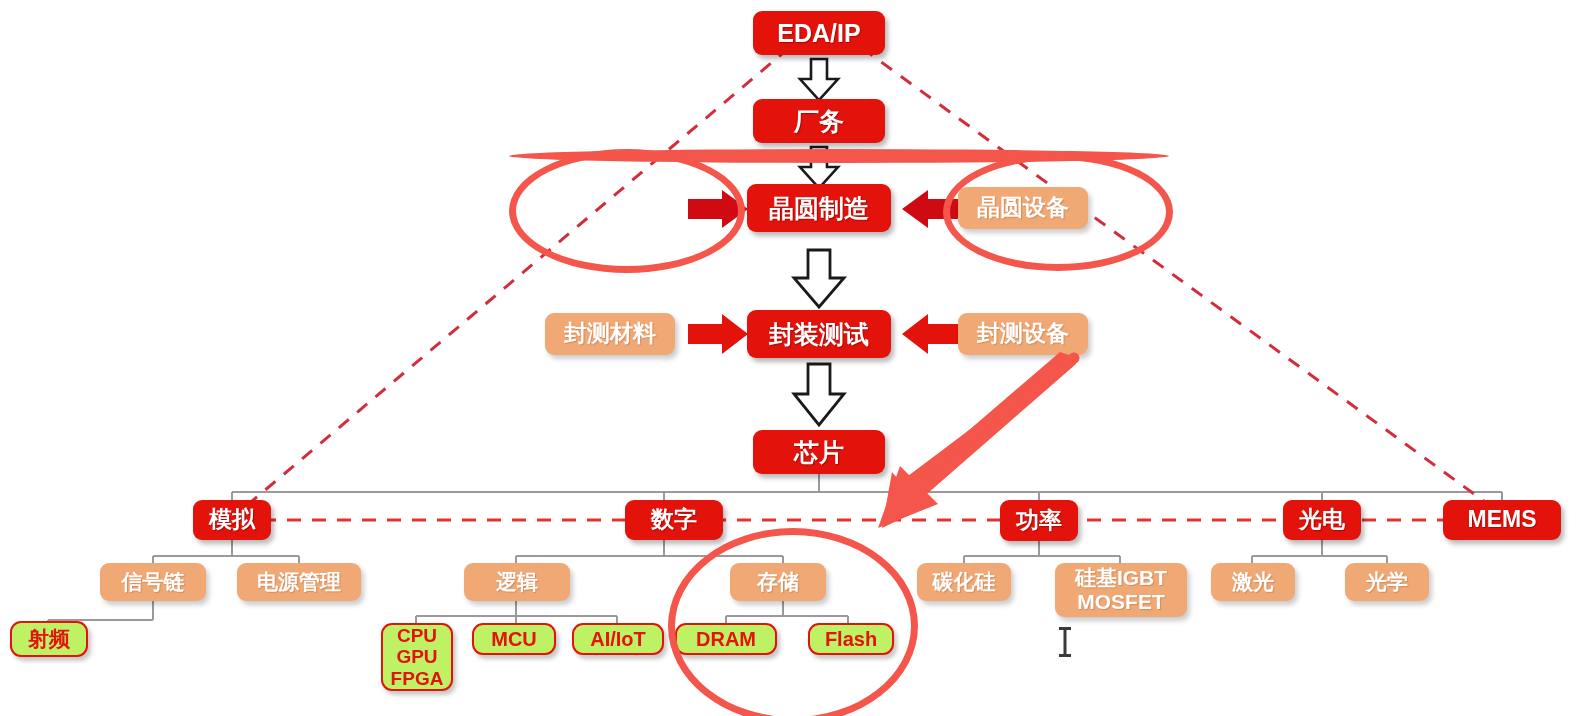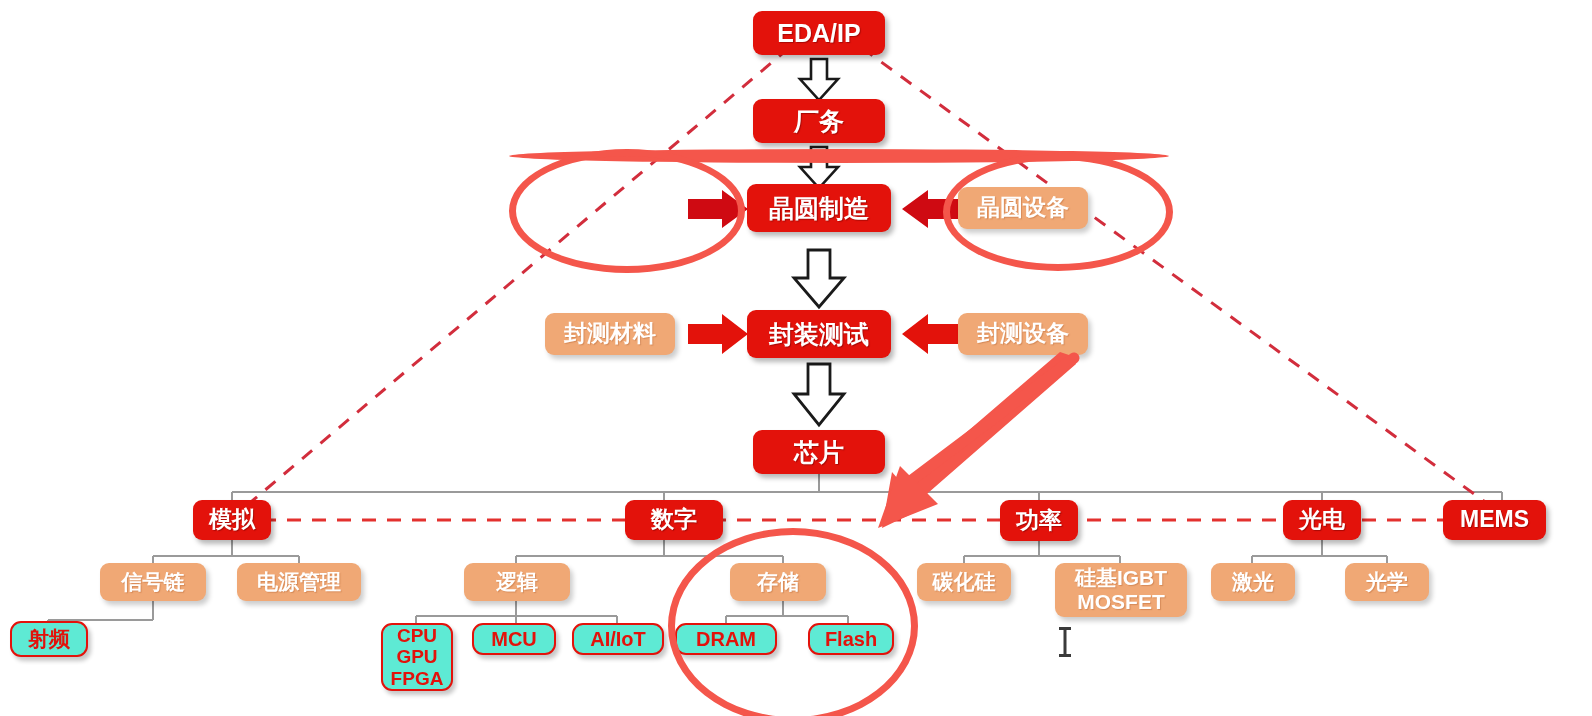--- a/index.html
+++ b/index.html
@@ -30,21 +30,21 @@
     box-shadow:3px 4px 5px rgba(0,0,0,.28);
     text-shadow:1px 1px 1px rgba(120,0,0,.55);
   }
   .orange{
     background:#f0a875;
     color:#ffffff;
     box-shadow:3px 4px 5px rgba(0,0,0,.20);
     text-shadow:1px 1px 1px rgba(190,110,60,.5);
   }
   .outline{
-    background:#5eead4;
+    background:#bef264;
     color:#e3120b;
     border:2.5px solid #e3120b;
     box-shadow:3px 4px 4px rgba(0,0,0,.22);
     border-radius:11px;
   }
 
   
   .downarrow{
     position:absolute;z-index:4;
   }
@@ -192,21 +192,21 @@
   </div>
   <div class="node red" style="left:625px;top:500px;width:98px;height:40px;font-size:23px;">
     <span>数字</span>
   </div>
   <div class="node red" style="left:1000px;top:500px;width:78px;height:41px;font-size:23px;">
     <span>功率</span>
   </div>
   <div class="node red" style="left:1283px;top:500px;width:78px;height:40px;font-size:23px;">
     <span>光电</span>
   </div>
-  <div class="node red" style="left:1443px;top:500px;width:103px;height:40px;font-size:23px;">
+  <div class="node red" style="left:1443px;top:500px;width:118px;height:40px;font-size:23px;">
     <span>MEMS</span>
   </div>
 
   <div class="node orange" style="left:100px;top:563px;width:106px;height:38px;font-size:21px;">
     <span>信号链</span>
   </div>
   <div class="node orange" style="left:237px;top:563px;width:124px;height:38px;font-size:21px;">
     <span>电源管理</span>
   </div>
   <div class="node outline" style="left:10px;top:621px;width:78px;height:36px;font-size:21px;">

